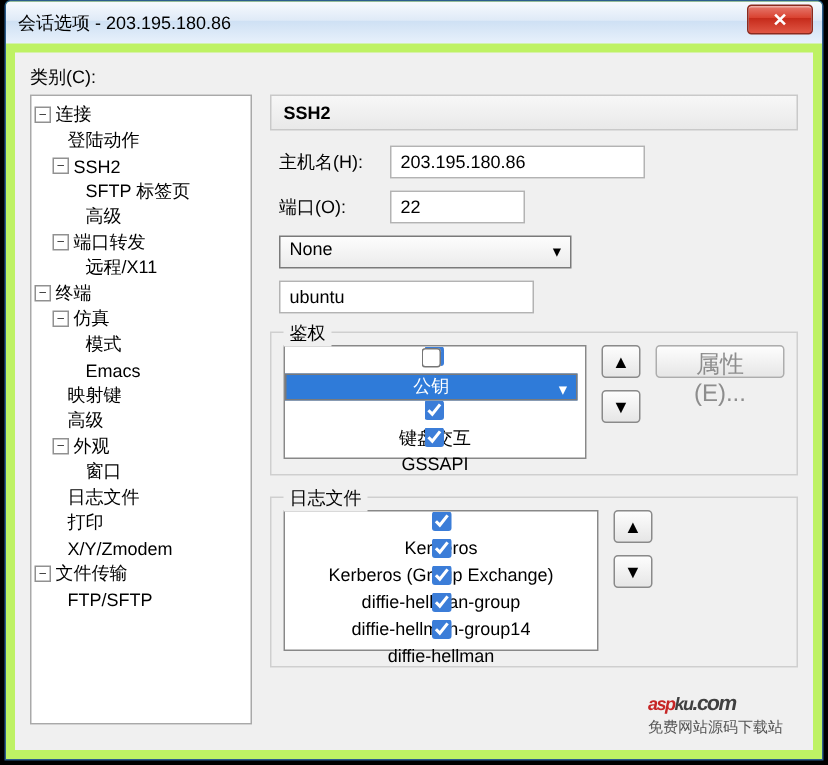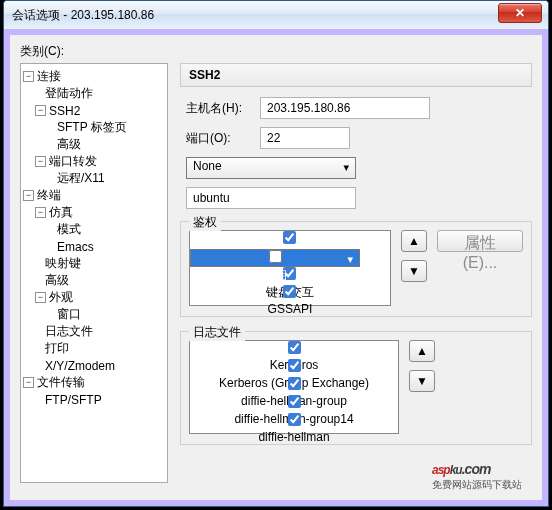--- a/index.html
+++ b/index.html
@@ -1,39 +1,39 @@
 <!DOCTYPE html>
 <html><head>
 <meta charset="utf-8">
 <style>
   * { box-sizing: border-box; margin: 0; padding: 0; font-family: "Microsoft YaHei", "Segoe UI", Tahoma, sans-serif; font-size: 12px; }
   body { background: #000; width: 552px; height: 510px; position: relative; overflow: hidden; }
-  .window { position: absolute; left: 3px; top: 0; width: 546px; height: 507px; background: #c4b5fd; border: 1px solid #2b5d8c; border-radius: 4px 4px 0 0; overflow: hidden; }
+  .window { position: absolute; left: 3px; top: 0; width: 546px; height: 507px; background: #bef264; border: 1px solid #2b5d8c; border-radius: 4px 4px 0 0; overflow: hidden; }
   .titlebar { height: 28px; background: linear-gradient(#f7fafe,#dfeaf7 45%,#cee0f4 46%,#e8f1fb); display:flex; align-items:center; padding-left:8px; position:relative; color:#000; }
   .titlebar .title { font-size:12px; }
   .closebtn { position:absolute; right:6px; top:2px; width:44px; height:20px; background: linear-gradient(#e67a6f,#d9402e 45%,#c62b1b 46%,#e05644); border:1px solid #8b2a1e; border-radius:3px; color:#fff; display:flex; align-items:center; justify-content:center; font-weight:bold; font-size:12px; box-shadow: inset 0 1px 0 rgba(255,255,255,.4); cursor:pointer;}
   .client { position:absolute; left:6px; top:34px; right:6px; bottom:6px; background:#f0f0f0; }
   .catlabel { position:absolute; left:10px; top:8px; font-size:12px; }
   .tree { position:absolute; left:10px; top:28px; width:148px; height:420px; background:#fff; border:1px solid #a9a9a9; padding:4px 2px; overflow:hidden; }
   .tvrow { display:flex; align-items:center; height:17px; white-space:nowrap; cursor:default;}
   .tvrow .tog { width:11px; height:11px; border:1px solid #919191; background:#fff; display:inline-flex; align-items:center; justify-content:center; margin-right:3px; font-size:9px; line-height:1; color:#3c3c3c;}
   .tvrow .sp  { display:inline-block; }
   .panel { position:absolute; left:170px; top:28px; right:10px; }
   .section-title { background:linear-gradient(#f7f7f7,#e9e9e9); border:1px solid #c9c9c9; padding:4px 8px; font-weight:bold; font-size:12px;}
   .formgrid { padding:10px 6px 6px 6px; display:grid; grid-template-columns:74px 1fr; row-gap:8px; align-items:center; }
   .formgrid label { font-size:12px; }
   .txt { height:22px; border:1px solid #b3b3b3; background:#fff; padding:2px 6px; width:170px; }
-  .sel { height:22px; border:1px solid #7a7a7a; background:linear-gradient(#fdfdfd,#ebebeb); padding:1px 20px 1px 6px; width:170px; position:relative;}
+  .sel { height:22px; border:1px solid #7a7a7a; background:linear-gradient(#fdfdfd,#ebebeb); padding:1px 20px 1px 6px; width:195px; position:relative;}
   .sel::after{ content:"▾"; position:absolute; right:6px; top:3px; font-size:11px;}
   .group { border:1px solid #cfcfcf; margin:6px 0 0 0; padding:8px 8px 10px 8px; position:relative; }
   .group > .legend { position:absolute; top:-8px; left:8px; background:#f0f0f0; padding:0 4px; font-size:12px;}
   .listbox { background:#fff; border:1px solid #888; width:210px; }
   .li { display:flex; align-items:center; height:18px; padding:0 4px; gap:4px;flex-direction:column;}
   .li input[type=checkbox]{ width:13px; height:13px; accent-color:#3b7dd8;}
-  .li.sel { background:#2f7bd9; color:#fff; }
+  .li.sel { background:#2f7bd9; color:#fff;justify-content:flex-end; }
   .btn { height:22px; border:1px solid #adadad; background:linear-gradient(#fdfdfd,#e6e6e6); border-radius:3px; padding:2px 10px; font-size:16px;}
   .btn:disabled { color:#8d8d8d; }
   .arrowbtn { width:26px; height:22px; border:1px solid #8a8a8a; background:linear-gradient(#fdfdfd,#e6e6e6); border-radius:3px; display:flex; align-items:center; justify-content:center; font-size:11px;}
   .stackud { display:flex; flex-direction:column; gap:8px; }
   .group-row { display:flex; gap:10px; align-items:flex-start;}
   .watermark { position:absolute; right:20px; bottom:8px; font-family: Georgia, "Times New Roman", serif; pointer-events:none; user-select:none;}
   .watermark .asp { font-size:34px; font-weight:bold; font-style:italic; letter-spacing:-1px;}
   .watermark .a1 { color:#c62626;}
   .watermark .a2 { color:#404040;}
   .watermark .sub { font-size:10px; color:#555; text-align:right; margin-top:-4px; font-family:"Microsoft YaHei",sans-serif;}

